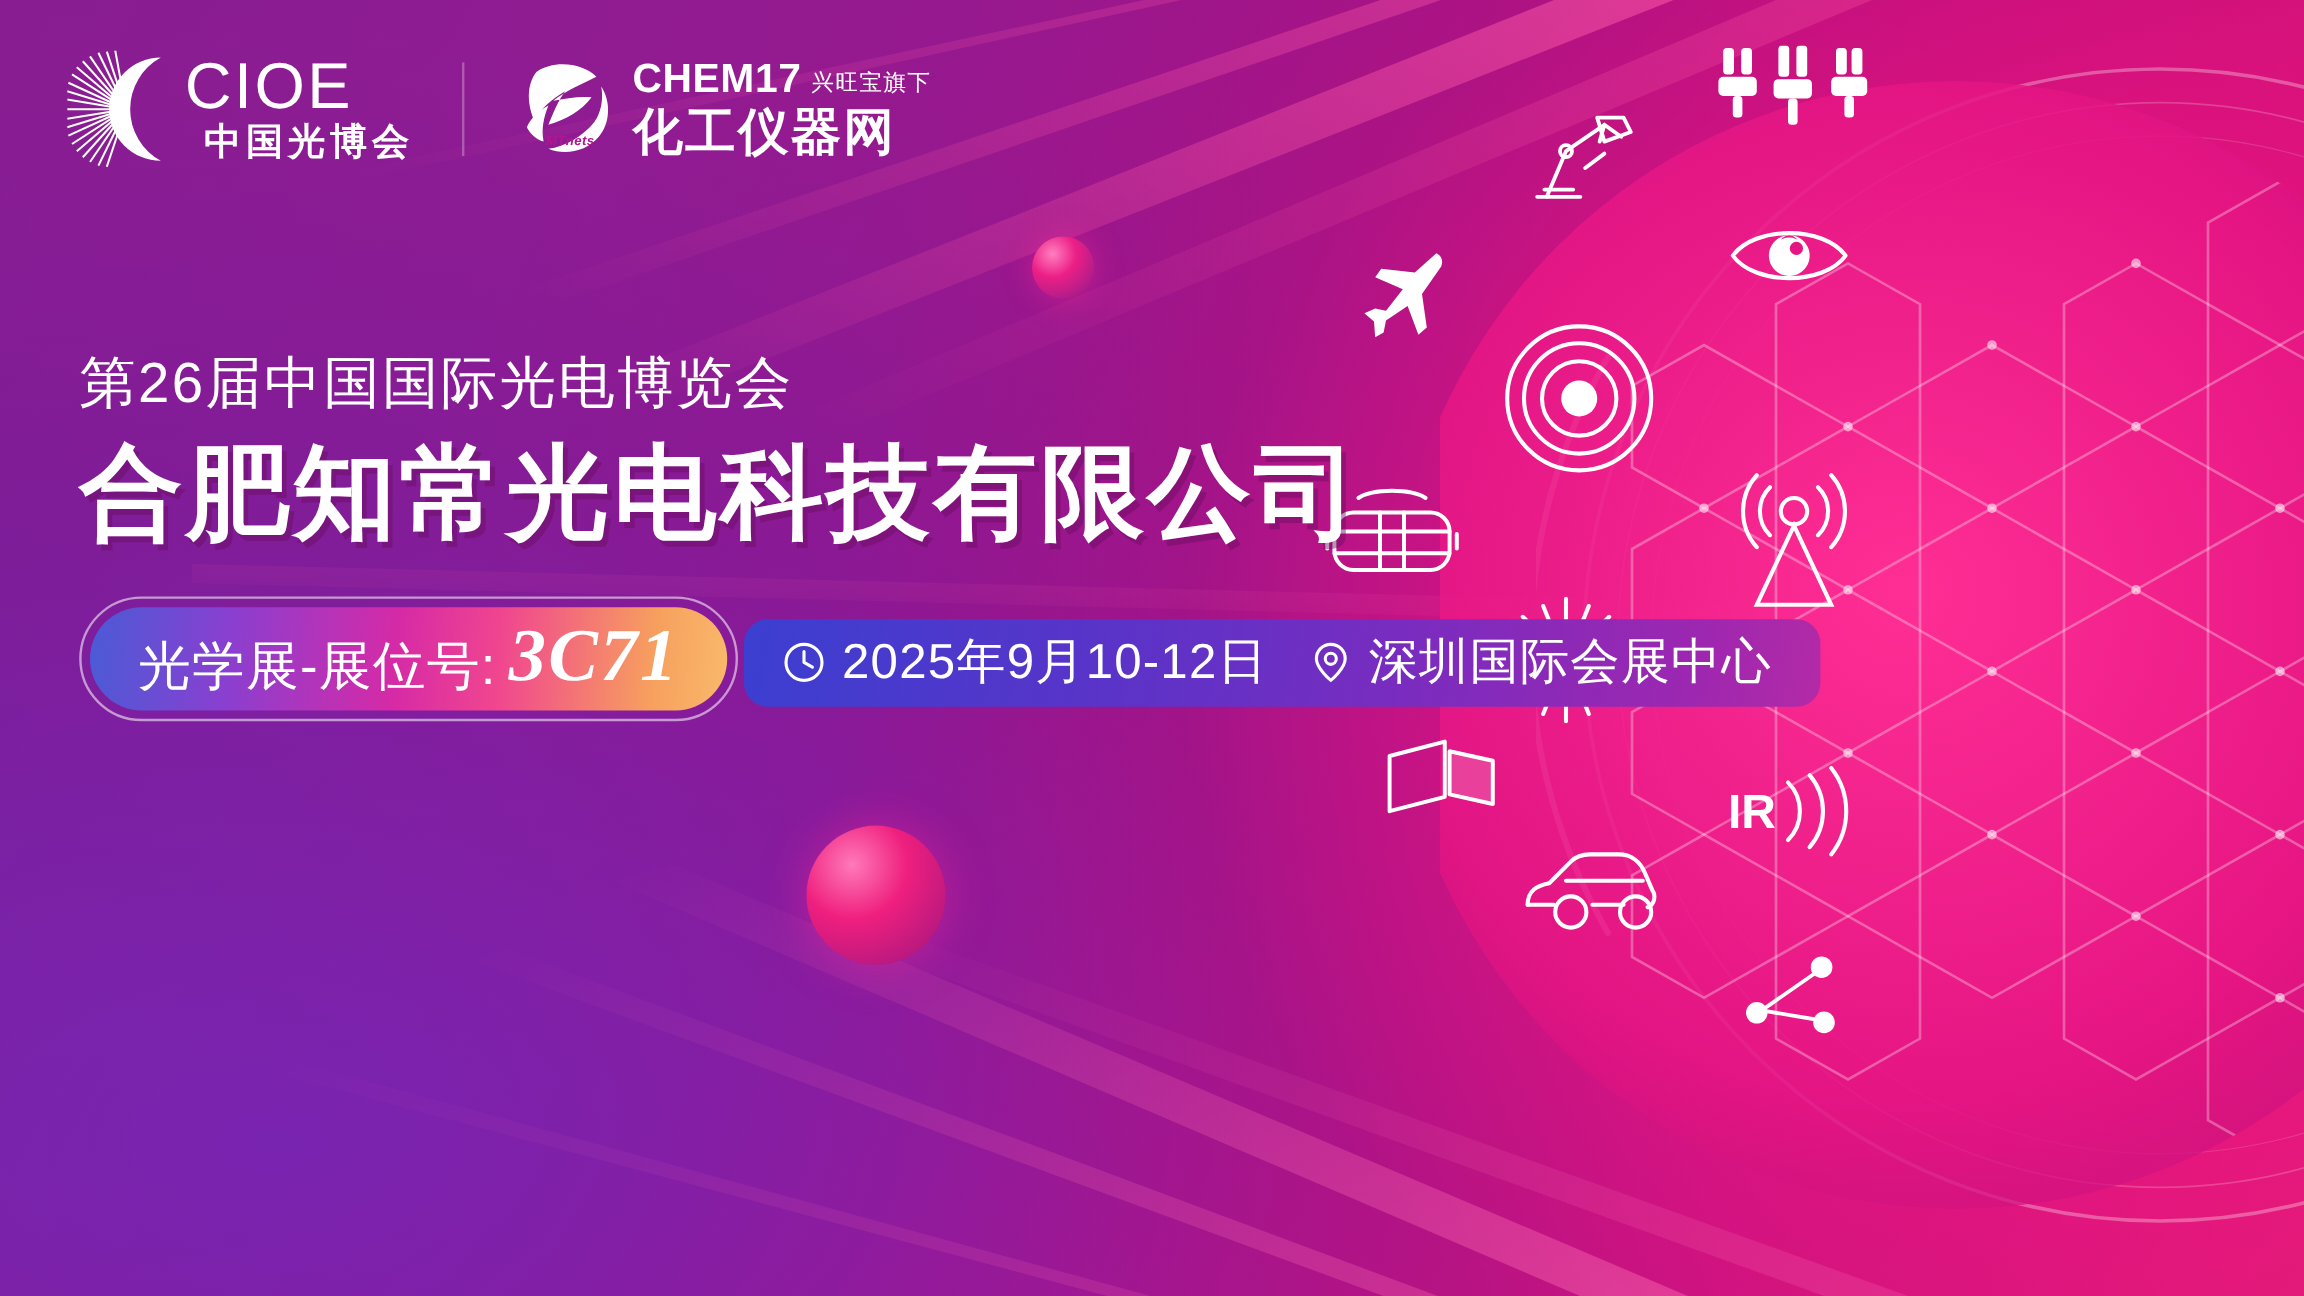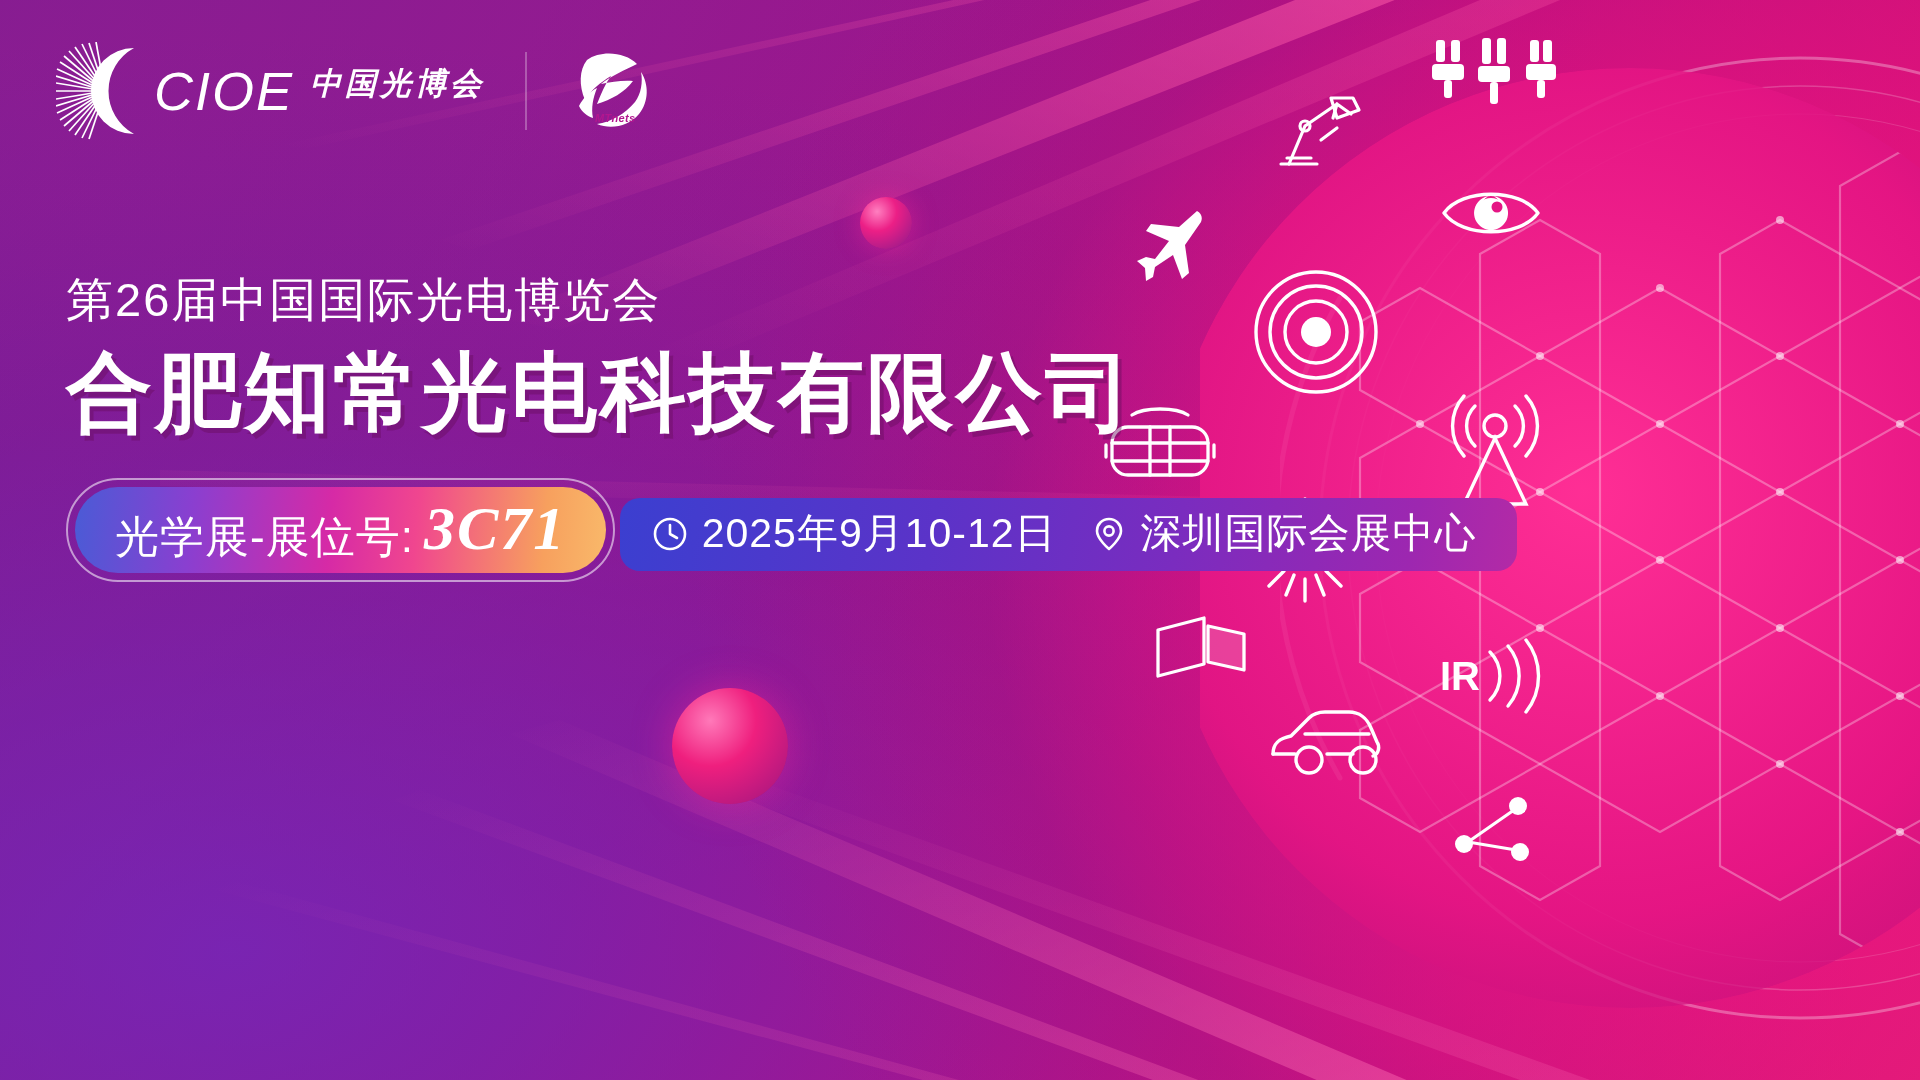--- a/index.html
+++ b/index.html
@@ -32,38 +32,38 @@
     box-shadow:0 0 26px rgba(255,40,150,0.45); }
   .sphere.s2{ width:116px; height:116px; left:672px; top:688px;
     background:radial-gradient(circle at 33% 28%, #ff79b9 0%, #ef1f7e 40%, #9c1580 100%);
     box-shadow:0 0 40px rgba(255,40,150,0.45); }
 
   
   .logos{ position:absolute; left:56px; top:42px; display:flex; align-items:center; gap:40px; }
 
   .cioe{ display:flex; align-items:center; gap:16px; }
   .cioe-mark{ width:82px; height:98px; }
-  .cioe-text{ display:flex; flex-direction:row; justify-content:center;font-style:italic; }
+  .cioe-text{ display:flex; flex-direction:column; justify-content:center; }
   .cioe-en{ font-size:54px; line-height:0.98; font-weight:400; color:#fff; letter-spacing:2px; }
   .cioe-cn{ font-size:31px; line-height:1.22; font-weight:700; color:#fff; letter-spacing:4px;margin-left:16px; }
 
   .divider{ width:2px; height:78px; background:rgba(255,255,255,0.28); }
 
   .chem{ display:flex; align-items:center; gap:14px; }
   .chem-mark{ width:86px; height:86px; position:relative; }
   .chem-mark .mtnets{ position:absolute; left:28px; bottom:10px; font-size:11px; font-style:italic;
       font-weight:700; color:#b3168f; letter-spacing:0.3px; }
   .chem-text{ display:flex; flex-direction:column; }
   .chem-row1{ display:flex; align-items:flex-end; gap:8px; }
   .chem-en{ font-size:34px; font-weight:700; color:#fff; letter-spacing:0.5px; line-height:1; }
   .chem-sub{ font-size:19px; font-weight:400; color:#fff; letter-spacing:1px; line-height:1.1; padding-bottom:2px; }
   .chem-cn{ font-size:42px; font-weight:700; color:#fff; letter-spacing:2px; line-height:1.1; margin-top:4px; }
 
   
-  .content{ position:absolute; left:66px; top:272px; }
+  .content{ position:absolute; left:66px; top:291px; }
   .evt-title{ font-size:47px; font-weight:400; color:#fff; letter-spacing:2px; line-height:1.2; }
   .company{ font-size:86px; font-weight:700; color:#fff; letter-spacing:3px; line-height:1.18; margin-top:14px;
     text-shadow:4px 5px 0 rgba(106,14,96,0.45); }
 
   
   .booth-outer{ margin-top:34px; display:inline-block; padding:7px; border-radius:999px;
     border:2px solid rgba(255,255,255,0.55); }
   .booth{ display:flex; align-items:flex-end; gap:10px; padding:10px 40px 14px 40px; border-radius:999px;
     background:linear-gradient(95deg,#4a5bd6 0%, #8a3fd0 22%, #d62aa6 48%, #f0468f 64%, #f7a05e 88%, #f9b96a 100%); }
   .booth-label{ font-size:44px; font-weight:400; color:#fff; letter-spacing:1px; line-height:1; }
@@ -350,20 +350,27 @@
         <svg viewBox="0 0 86 86" width="86" height="86">
           <g fill="#fff">
             <path d="M43 2 A41 41 0 0 1 84 43 A41 41 0 0 1 43 84 A41 41 0 0 1 2 43 A41 41 0 0 1 43 2 Z" fill="none" stroke="#fff" stroke-width="0"></path>
             <path d="M20 12 C34 2 58 4 70 16 C58 22 44 28 34 36 C44 34 56 32 66 33 C58 44 44 52 30 56 C34 46 38 36 44 28 C34 34 24 42 18 52 C12 38 12 22 20 12 Z"></path>
             <path d="M74 24 C82 36 82 54 72 66 C62 78 44 82 30 76 C44 74 58 66 68 54 C74 46 76 34 74 24 Z"></path>
             <path d="M12 58 C16 50 22 44 30 40 C26 50 24 60 26 70 C20 68 15 64 12 58 Z"></path>
           </g>
         </svg>
         <span class="mtnets">MTnets</span>
       </div>
+      <div class="chem-text">
+        <div class="chem-row1">
+          <span class="chem-en">CHEM17</span>
+          <span class="chem-sub">兴旺宝旗下</span>
+        </div>
+        <div class="chem-cn">化工仪器网</div>
+      </div>
     </div>
 
   </div>
 
   <div class="content">
 
     <div class="evt-title">第26届中国国际光电博览会</div>
 
     <div class="company">合肥知常光电科技有限公司</div>
 

